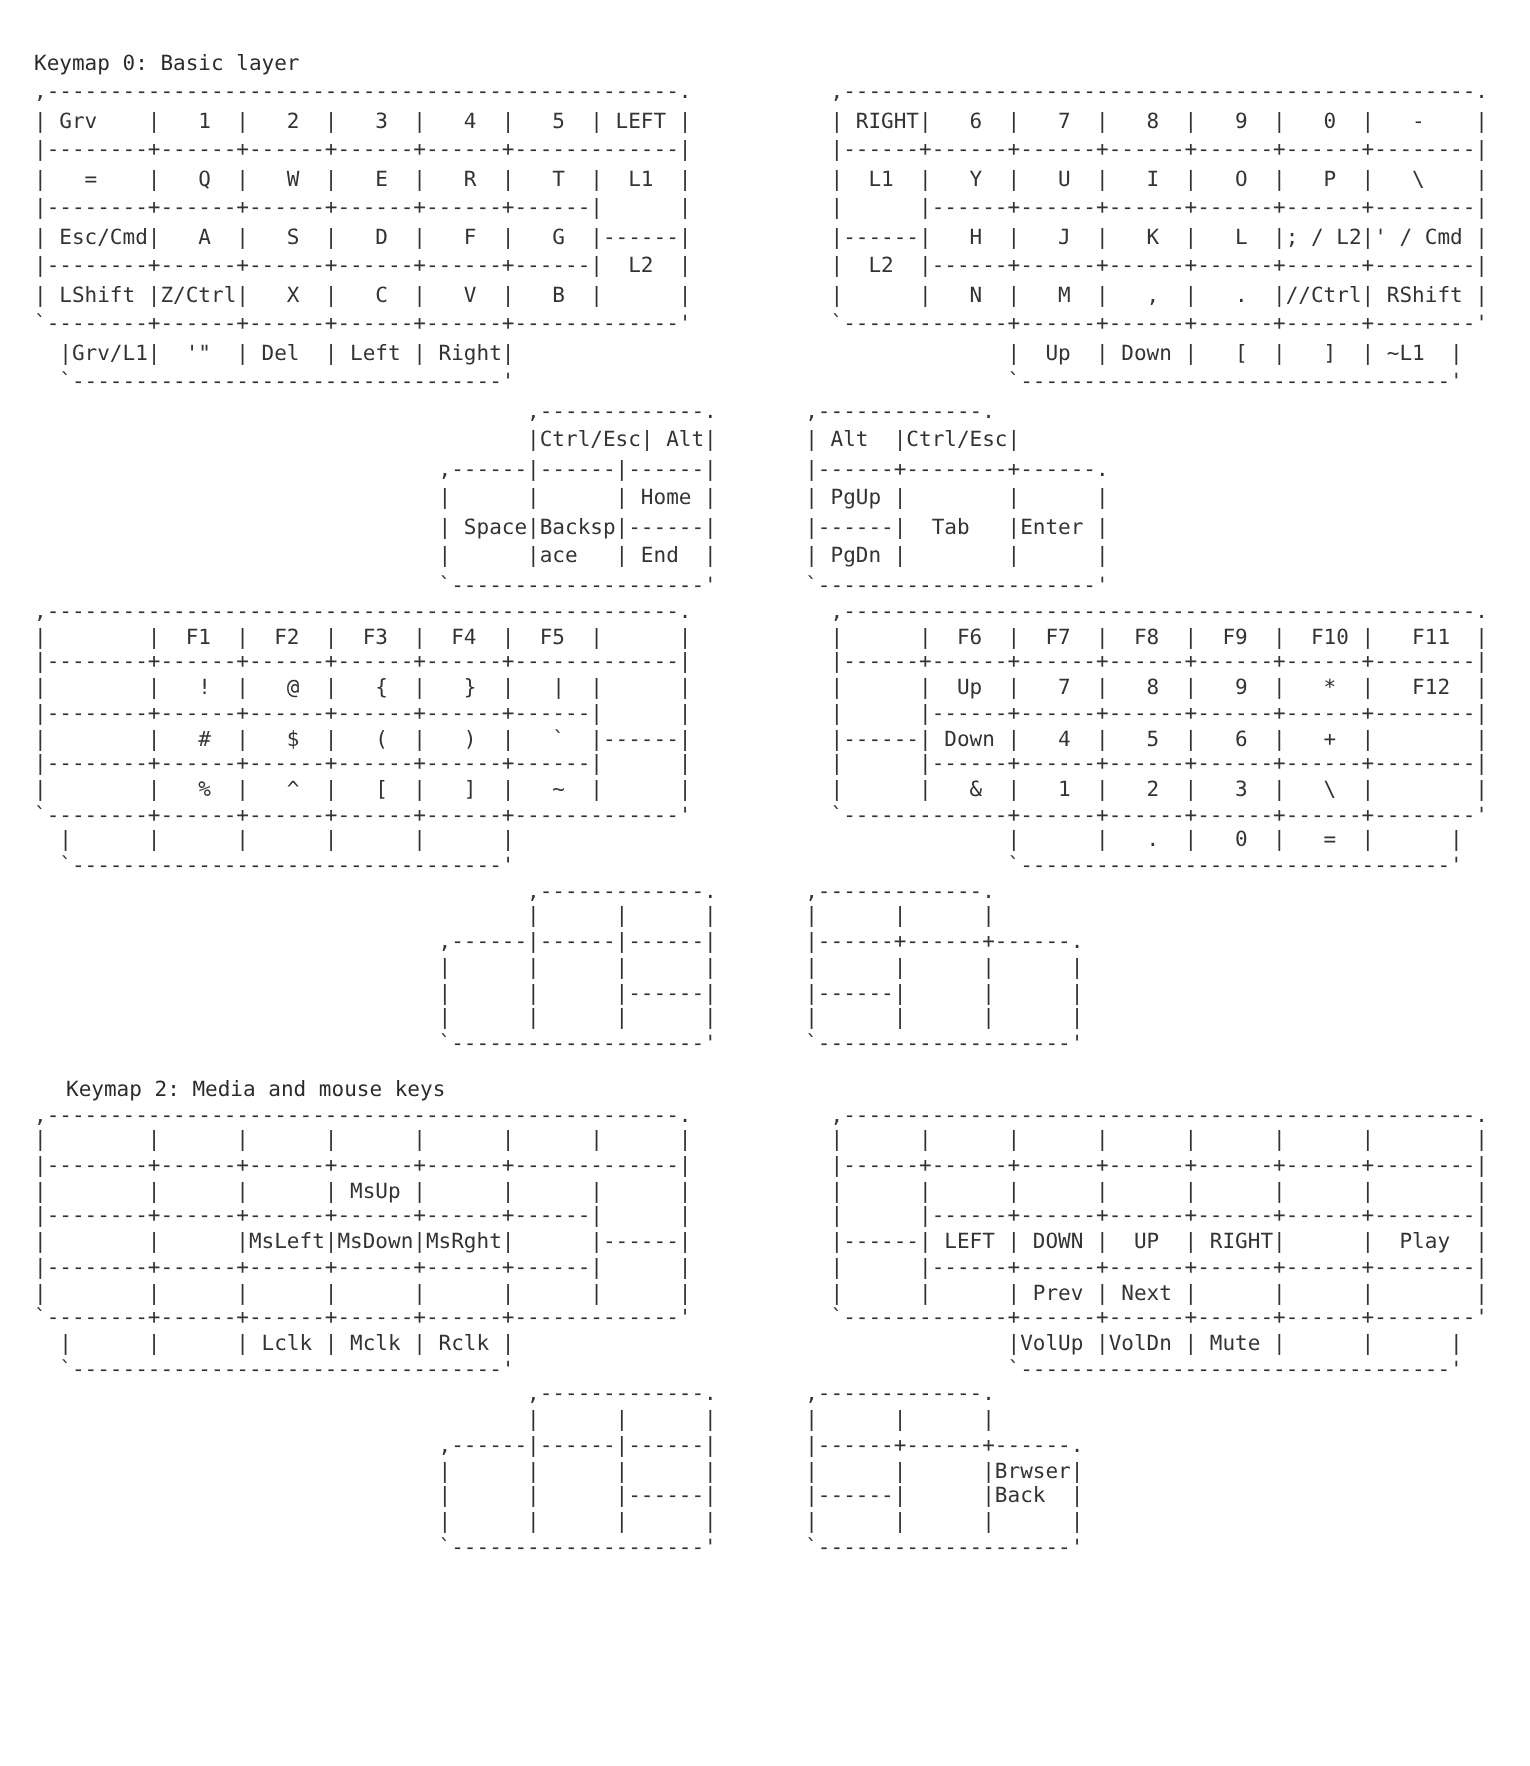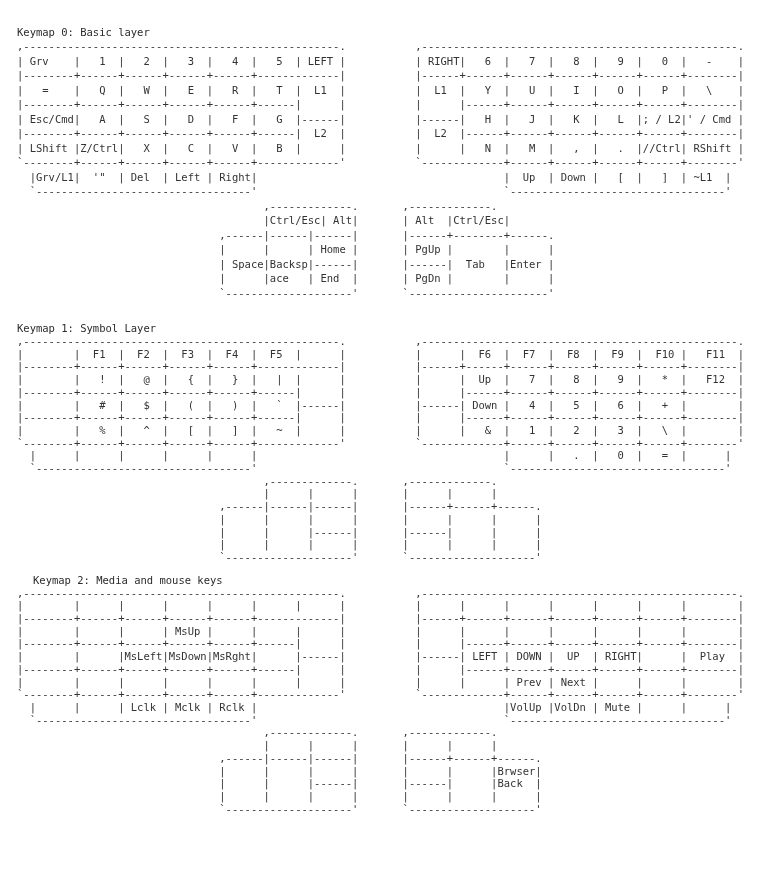--- a/index.html
+++ b/index.html
@@ -57,21 +57,20 @@
                                        ,-------------.       ,-------------.
                                        |Ctrl/Esc| Alt|       | Alt  |Ctrl/Esc|
                                 ,------|------|------|       |------+--------+------.
                                 |      |      | Home |       | PgUp |        |      |
                                 | Space|Backsp|------|       |------|  Tab   |Enter |
                                 |      |ace   | End  |       | PgDn |        |      |
                                 `--------------------'       `----------------------'</pre>
   </section>
 
   <section>
-    <div class="km-title t1">Keymap 1: Symbol Layer</div>
     <pre class="art a1">,--------------------------------------------------.           ,--------------------------------------------------.
 |        |  F1  |  F2  |  F3  |  F4  |  F5  |      |           |      |  F6  |  F7  |  F8  |  F9  |  F10 |   F11  |
 |--------+------+------+------+------+-------------|           |------+------+------+------+------+------+--------|
 |        |   !  |   @  |   {  |   }  |   |  |      |           |      |  Up  |   7  |   8  |   9  |   *  |   F12  |
 |--------+------+------+------+------+------|      |           |      |------+------+------+------+------+--------|
 |        |   #  |   $  |   (  |   )  |   `  |------|           |------| Down |   4  |   5  |   6  |   +  |        |
 |--------+------+------+------+------+------|      |           |      |------+------+------+------+------+--------|
 |        |   %  |   ^  |   [  |   ]  |   ~  |      |           |      |   &amp;  |   1  |   2  |   3  |   \  |        |
 `--------+------+------+------+------+-------------'           `-------------+------+------+------+------+--------'
   |      |      |      |      |      |                                       |      |   .  |   0  |   =  |      |

